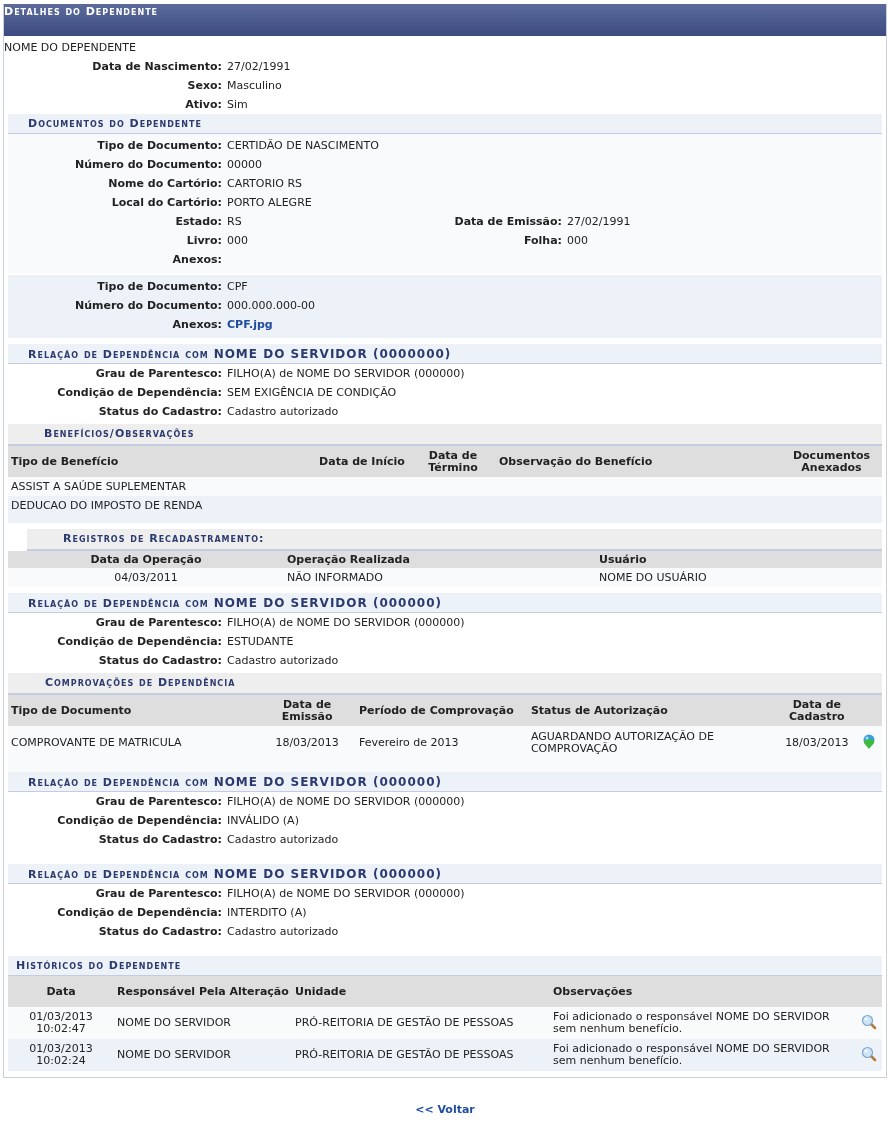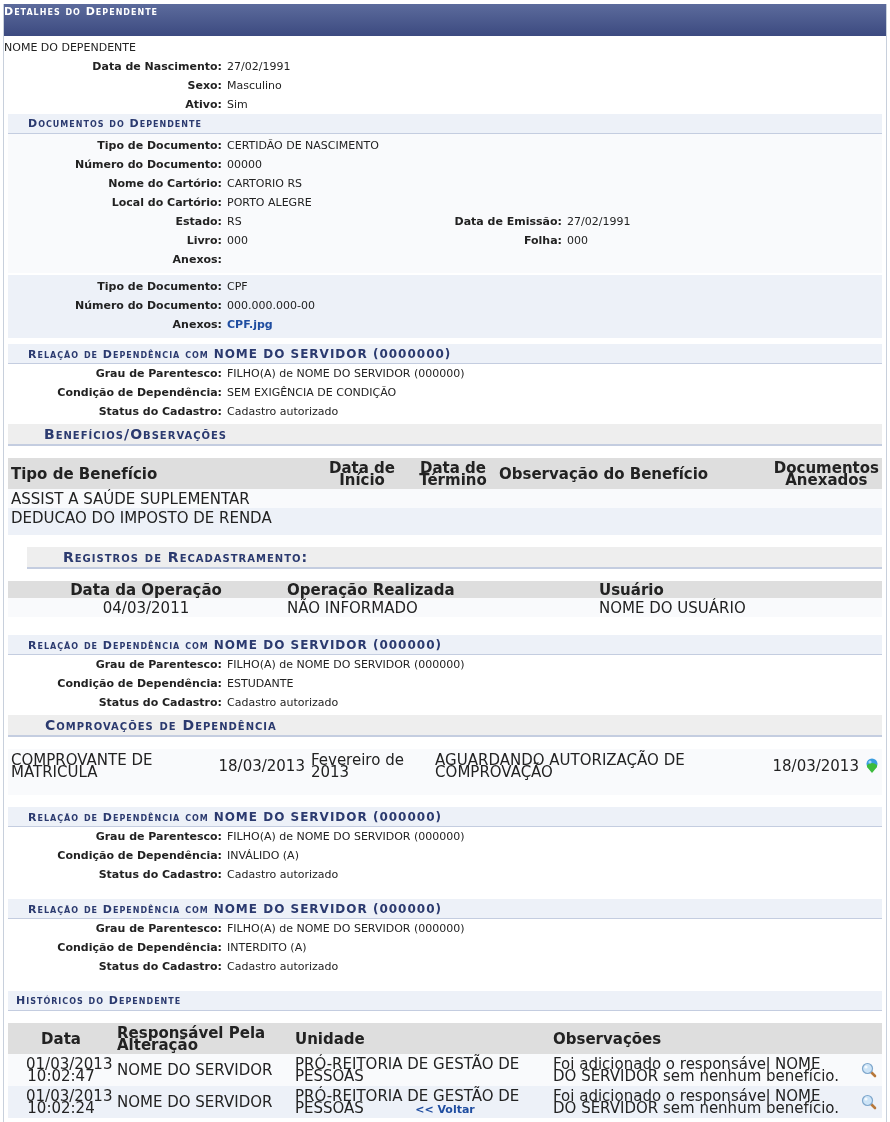--- a/index.html
+++ b/index.html
@@ -6,26 +6,26 @@
   body { width:890px; height:1122px; font-family:"DejaVu Sans", sans-serif; font-size:11px; color:#222; position:relative; overflow:hidden; }
   .frame { position:absolute; left:3px; top:4px; width:882px; border:1px solid #c8d0dc; border-top:none; background:#fff; padding-bottom:6px; }
   .caption { background:linear-gradient(#5c6b9c,#3c4a80); color:#fff; font-weight:bold; text-align:left; height:32px; line-height:16px; font-size:10px; letter-spacing:1px; font-variant:small-caps; font-size:11px; }
   .kv { display:flex; height:19px; line-height:19px; }
   .kv .k { width:218px; text-align:right; font-weight:bold; color:#222; padding-right:5px; white-space:nowrap; }
   .kv .v { white-space:nowrap; }
   .kv .k2 { width:165px; text-align:right; font-weight:bold; padding-right:5px; white-space:nowrap; }
   .kv .v1 { width:170px; }
   .sub { height:19px; line-height:20px; background:#edf1f8; border-bottom:1px solid #c4cde0; color:#2b3a6f; font-weight:bold; font-variant:small-caps; letter-spacing:1px; font-size:11px; padding-left:20px; margin:0 4px; }
   .sub b.srv { font-variant:normal; font-size:12px; letter-spacing:1px; }
-  .sub2 { height:20px; line-height:20px; background:#eeeeee; border-bottom:2px solid #c4cde0; color:#2b3a6f; font-weight:bold; font-variant:small-caps; letter-spacing:1px; font-size:14px; padding-left:36px; margin:0 4px; }
+  .sub2 { height:20px; line-height:20px; background:#eeeeee; border-bottom:2px solid #c4cde0; color:#2b3a6f; font-weight:bold; font-variant:small-caps; letter-spacing:1px; font-size:11px; padding-left:36px; margin:0 4px; }
   .docblk { background:#f9fafc; margin:0 4px; padding:2px 0 4px; }
   .docblk.alt { background:#edf1f8; }
   .docblk .kv .k { width:214px; }
   a.lnk { color:#1f4da0; font-weight:bold; text-decoration:none; }
-  table { border-collapse:collapse; width:874px; margin:12px 4px; font-size:15px; }
+  table { border-collapse:collapse; width:874px; margin:0 4px; font-size:11px; }
   th { background:#dedede; font-weight:bold; color:#222; padding:1px 3px; text-align:left; vertical-align:middle; line-height:12px; }
   td { padding:2px 3px; vertical-align:middle; line-height:12px; }
   tr.odd td { background:#f9fafc; }
   tr.even td { background:#edf1f8; }
   .c { text-align:center; }
   .back { position:absolute; top:1103px; left:0; width:890px; text-align:center; }
   .back a { color:#1f4da0; font-weight:bold; text-decoration:none; font-size:11px; }
 </style>
 </head>
 <body>
@@ -173,20 +173,28 @@
       <span class="v">ESTUDANTE</span>
     </div>
   <div class="kv">
       <span class="k">Status do Cadastro:</span>
       <span class="v">Cadastro autorizado</span>
     </div>
 
   <div class="sub2" style="margin-top:3px;padding-left:37px;">Comprovações de Dependência</div>
   <table>
     <tbody>
+        <tr style="height:31px;">
+      <th style="width:240px;">Tipo de Documento</th>
+      <th class="c" style="width:90px;"><span>Data de Emissão</span></th>
+      <th style="width:163px; white-space:nowrap;">Período de Comprovação</th>
+      <th style="width:240px;">Status de Autorização</th>
+      <th class="c" style="width:70px;"><span>Data de Cadastro</span></th>
+      <th style="width:20px;"></th>
+    </tr>
     <tr class="odd" style="height:34px;">
       <td>COMPROVANTE DE MATRICULA</td>
       <td class="c">18/03/2013</td>
       <td>Fevereiro de 2013</td>
       <td style="padding-right:30px;">AGUARDANDO AUTORIZAÇÃO DE COMPROVAÇÃO</td>
       <td class="c">18/03/2013</td>
       <td class="c">
         <svg width="14" height="16" viewBox="0 0 14 16">
               <circle cx="7" cy="6" r="5.5" fill="#3a9de0"></circle>
               <path d="M2 7 Q7 3 12 7 L12 9 L7 15 L2 9 Z" fill="#3dbb3d"></path>

